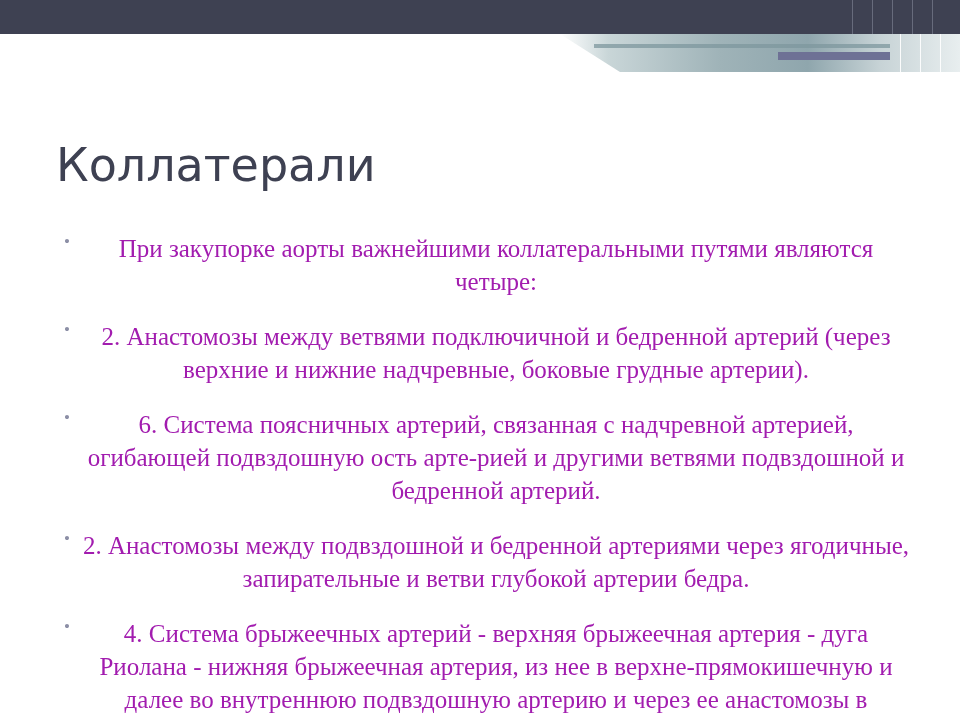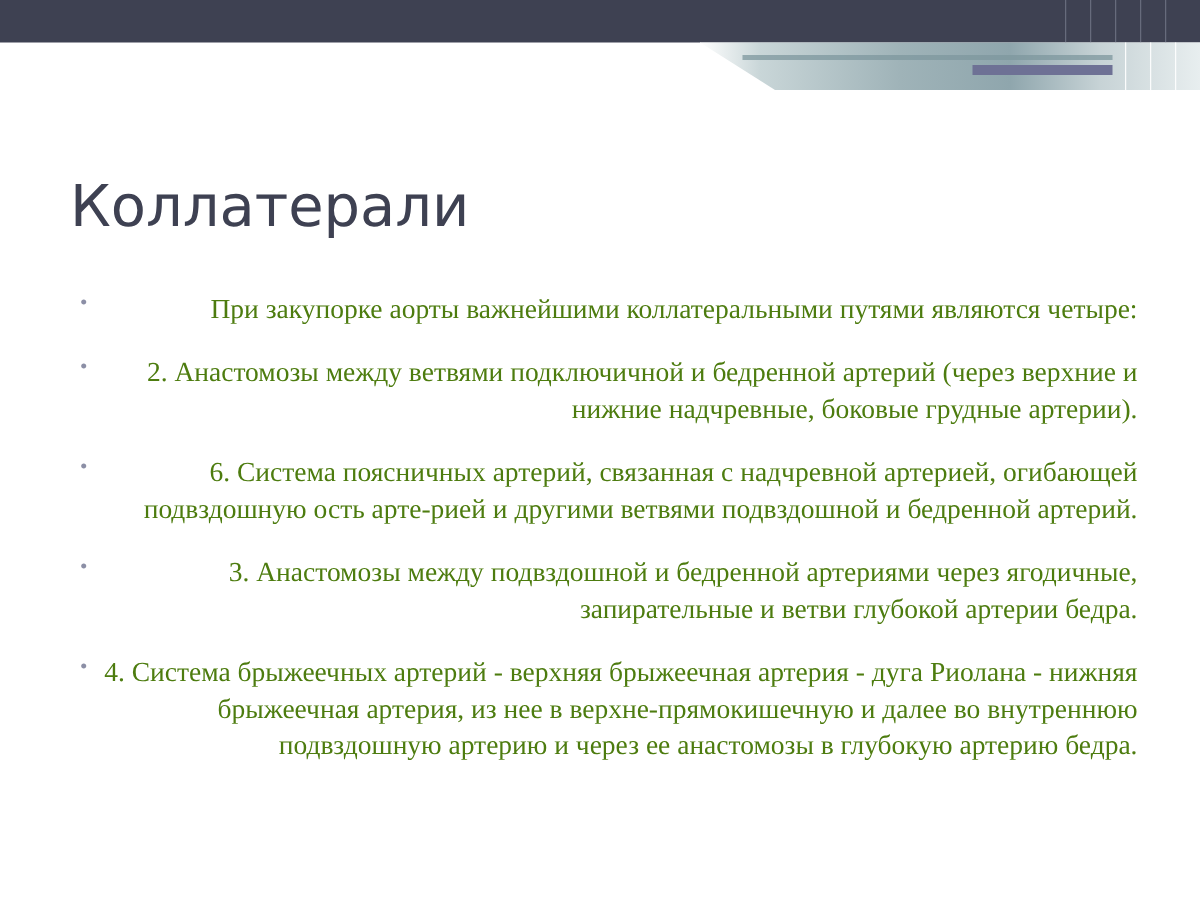--- a/index.html
+++ b/index.html
@@ -104,24 +104,24 @@
     position: absolute;
     left: 62px;
     top: 232px;
     width: 848px;
   }
   .bullet {
     position: relative;
     padding-left: 20px;
     margin-bottom: 22px;
     font-family: "Liberation Serif", serif;
-    font-size: 22px;
+    font-size: 25px;
     line-height: 1.32;
-    color: #4d7c0f;
-    text-align: right;
+    color: #a21caf;
+    text-align: center;
   }
   .bullet:before {
     content: "•";
     position: absolute;
     left: 2px;
     top: -1px;
     color: #8c8fa6;
     font-size: 17px;
     line-height: 1.32;
   }
@@ -147,17 +147,17 @@
   <div class="vline" style="left:900px;"></div>
   <div class="vline" style="left:920px;"></div>
   <div class="vline" style="left:940px;"></div>
 
   <div class="title">Коллатерали</div>
 
   <div class="body">
     <div class="bullet">При закупорке аорты важнейшими коллатеральными путями являются четыре:</div>
     <div class="bullet">2. Анастомозы между ветвями подключичной и бедренной артерий (через верхние и нижние надчревные, боковые грудные артерии).</div>
     <div class="bullet">6. Система поясничных артерий, связанная с надчревной артерией, огибающей подвздошную ость арте-рией и другими ветвями подвздошной и бедренной артерий.</div>
-    <div class="bullet">3. Анастомозы между подвздошной и бедренной артериями через ягодичные, запирательные и ветви глубокой артерии бедра.</div>
+    <div class="bullet">2. Анастомозы между подвздошной и бедренной артериями через ягодичные, запирательные и ветви глубокой артерии бедра.</div>
     <div class="bullet">4. Система брыжеечных артерий - верхняя брыжеечная артерия - дуга Риолана - нижняя брыжеечная артерия, из нее в верхне-прямокишечную и далее во внутреннюю подвздошную артерию и через ее анастомозы в глубокую артерию бедра.</div>
   </div>
 
 </div>
 
 </body></html>

